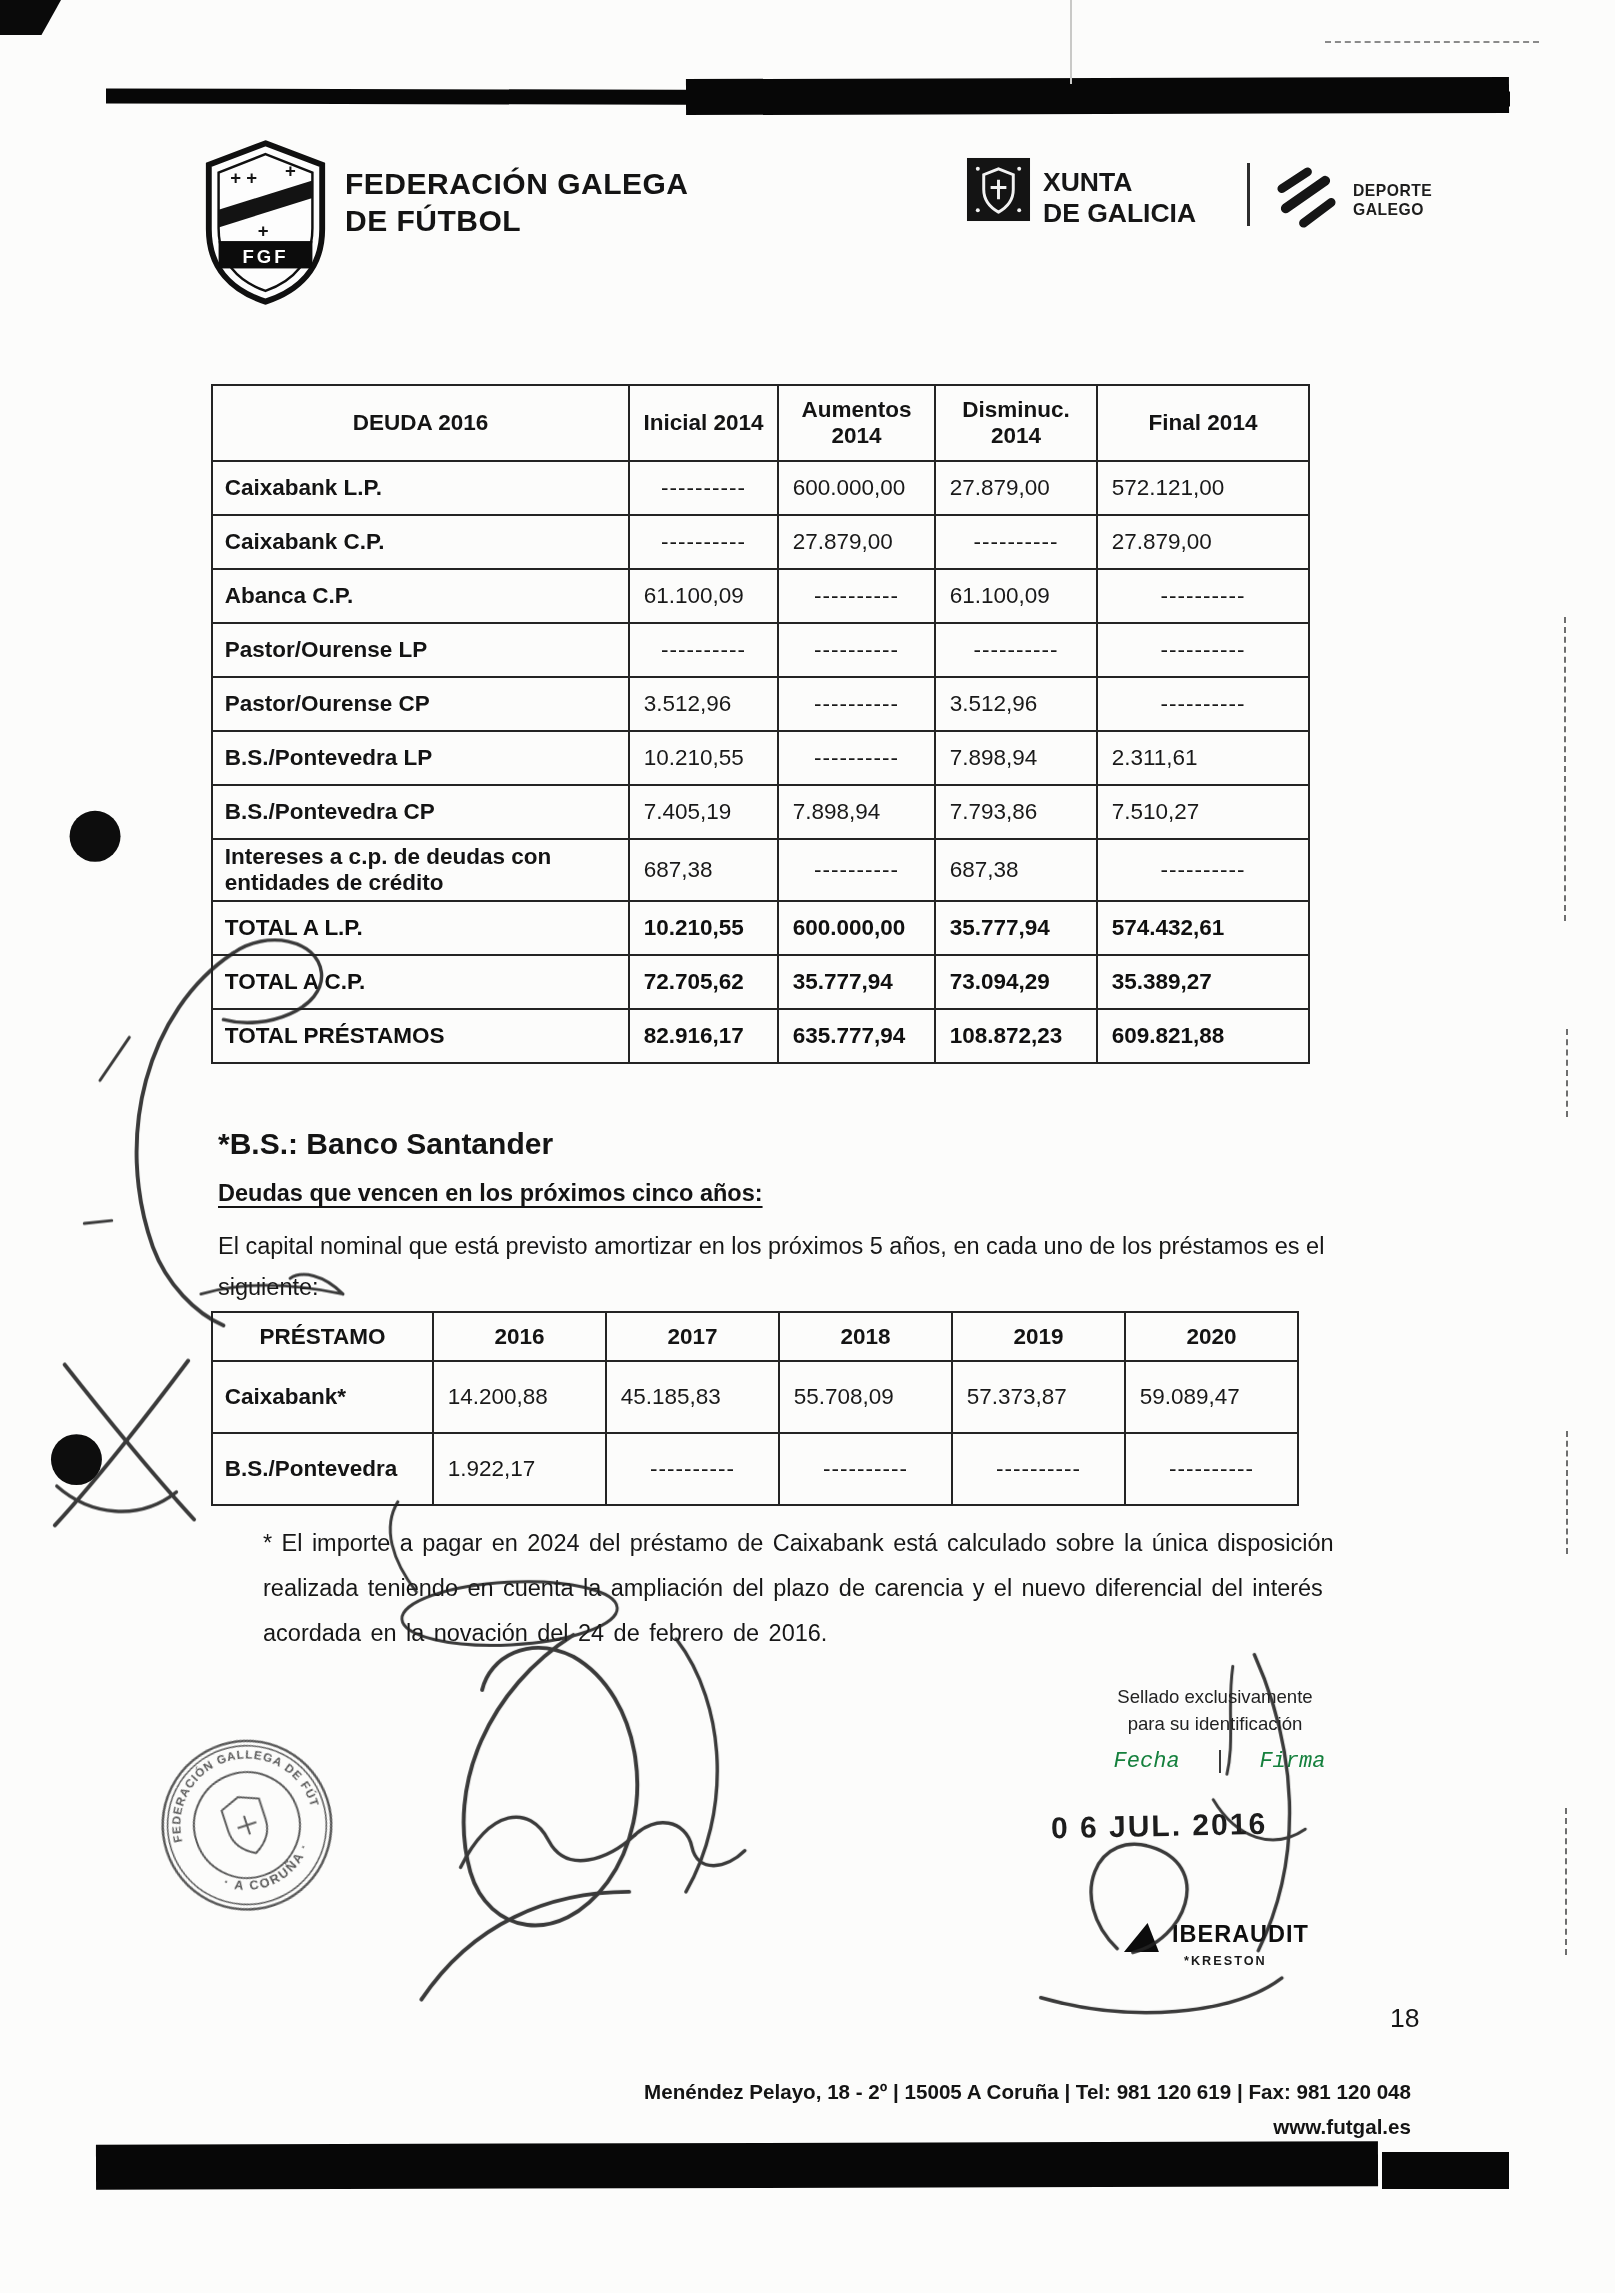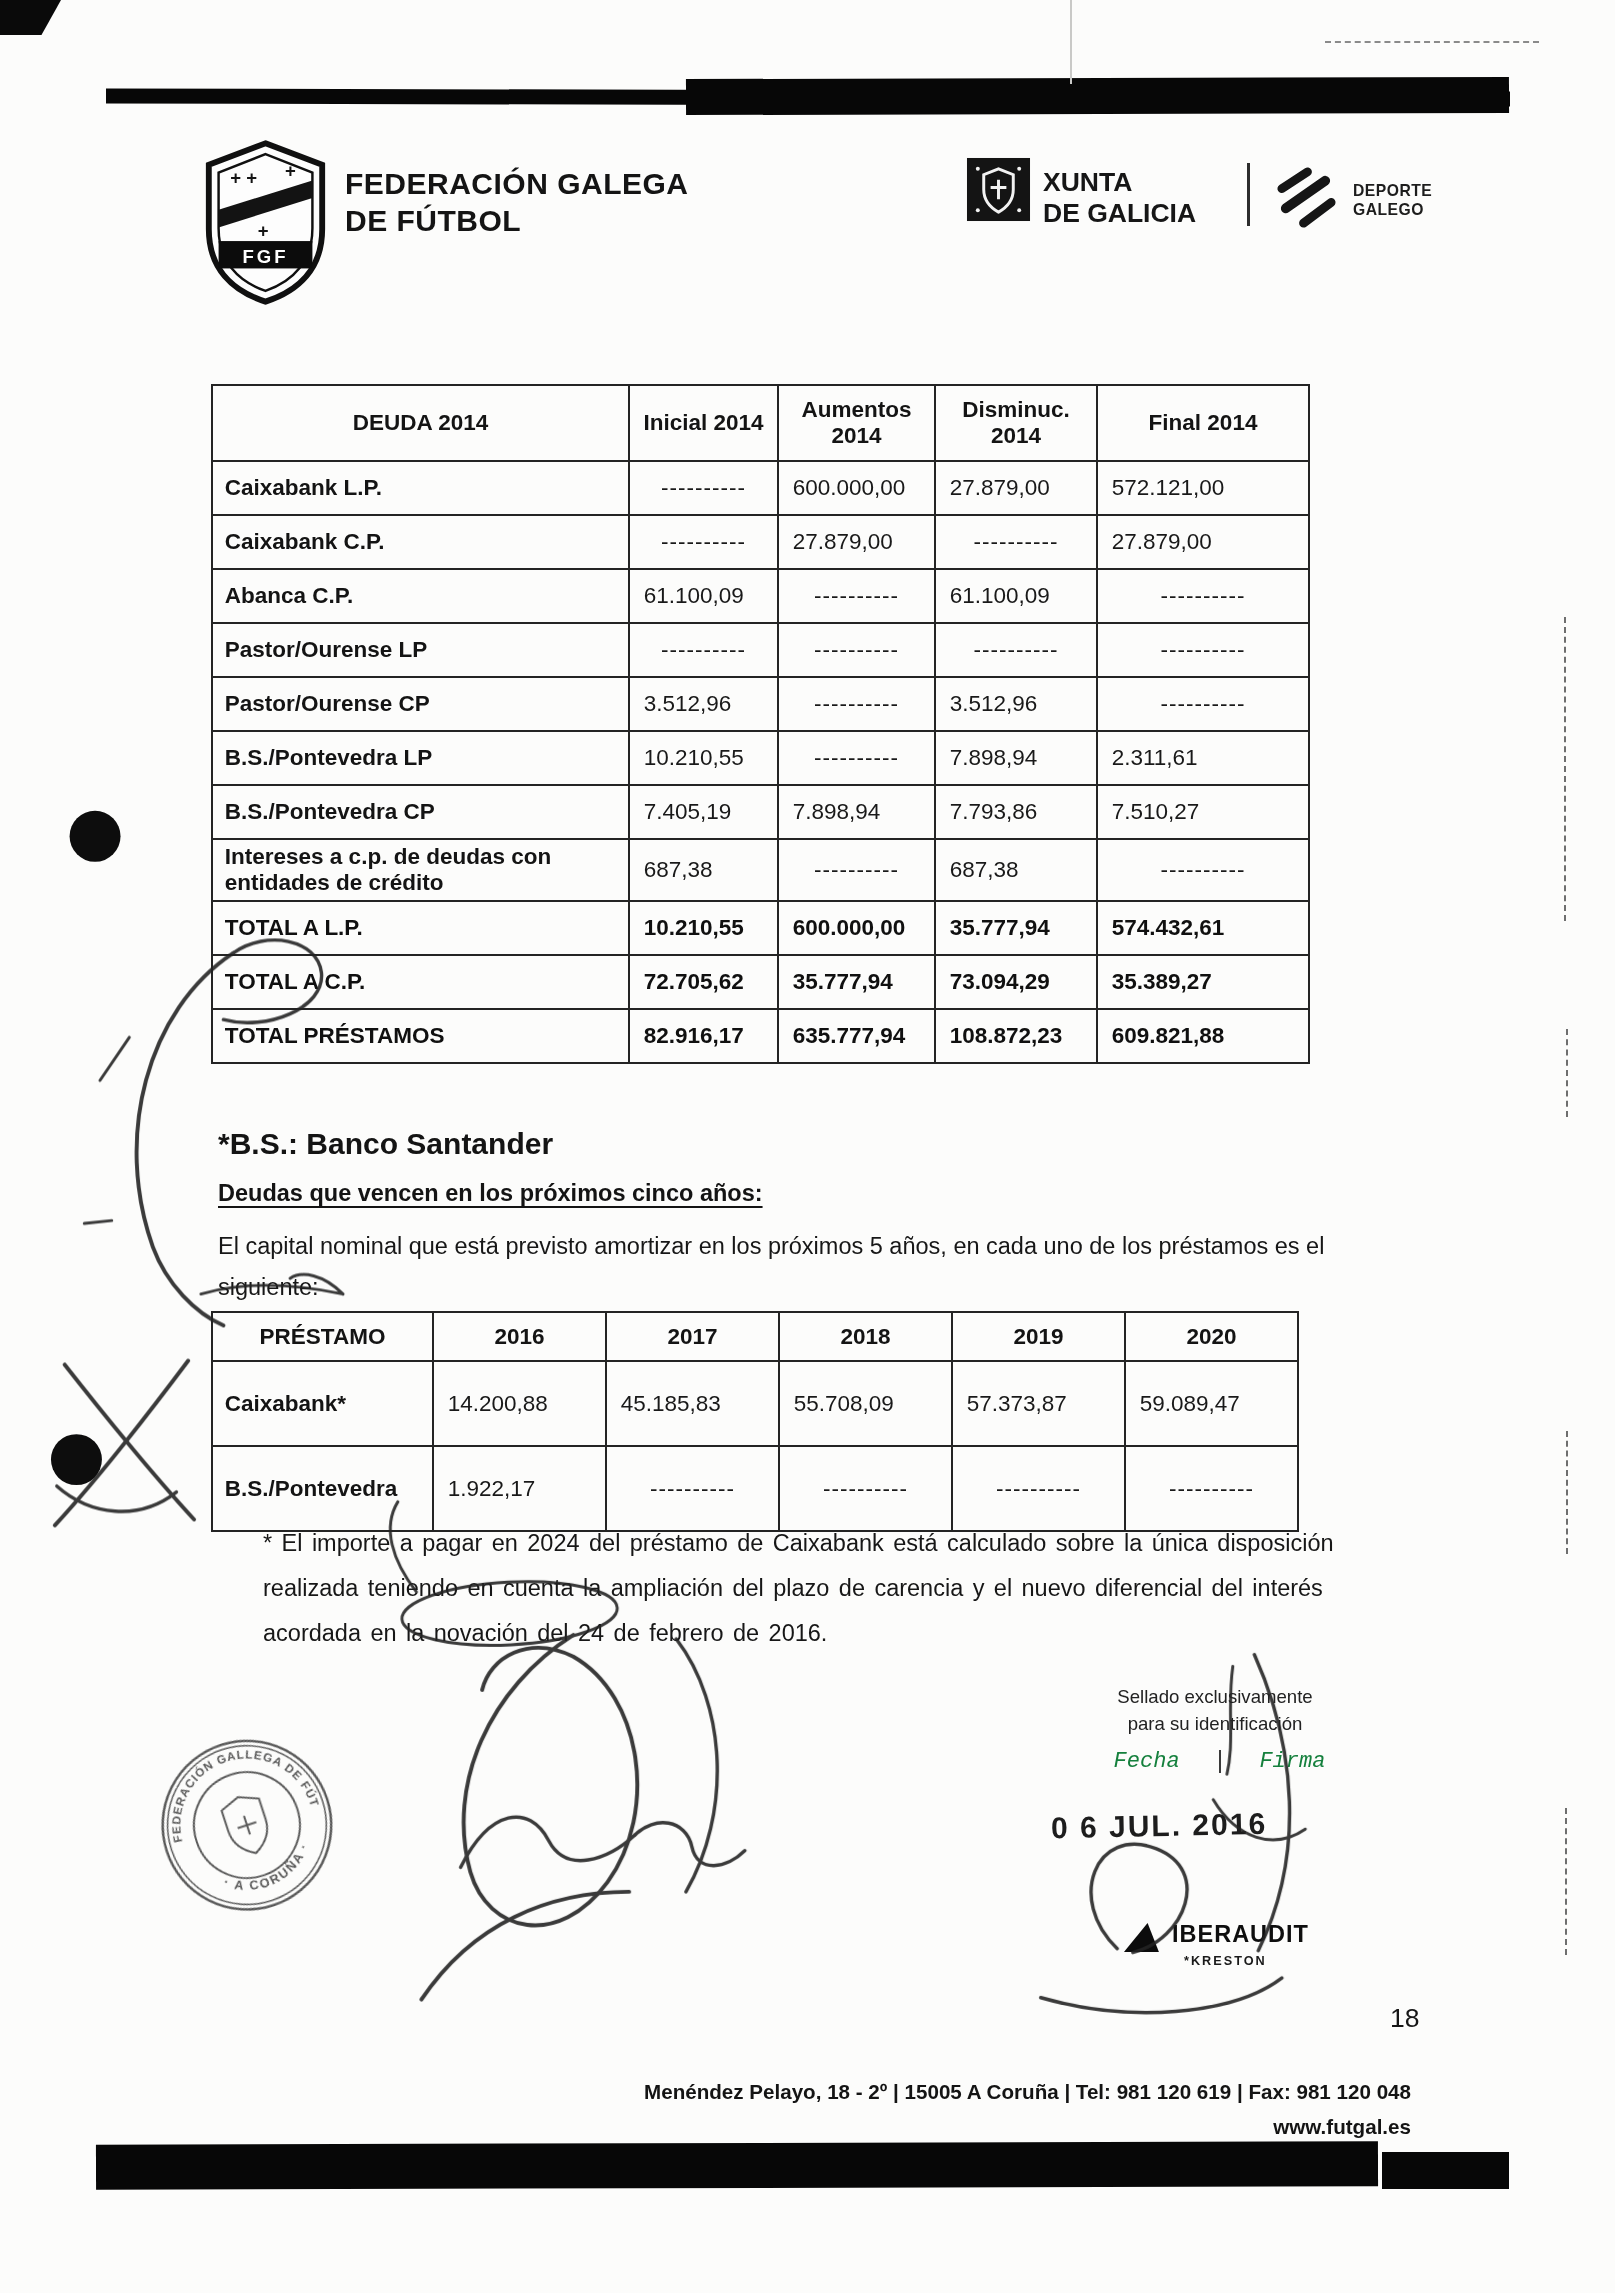--- a/index.html
+++ b/index.html
@@ -39,21 +39,21 @@
   th { font-size:22.5px; font-weight:bold; text-align:center; vertical-align:middle; padding:3.9px 3.9px; color:#141414; }
   .cell-label { font-size:22.5px; font-weight:bold; text-align:left; vertical-align:middle; padding:3.9px 11.8px; color:#141414; }
   .cell-num { font-size:22.5px; font-weight:normal; text-align:left; vertical-align:middle; padding:3.9px 13.7px; color:#191919; }
   .cell-dash { text-align:center; letter-spacing:1px; }
   .row-bold td { font-weight:bold; color:#101010; }
   #debt-table { left:211px; top:384px; width:1096px; }
   #debt-table th { height:76px; }
   #debt-table td { height:54px; }
   #loan-table { left:211px; top:1311px; width:1088px; }
   #loan-table th { height:49px; }
-  #loan-table td { height:85px; }
+  #loan-table td { height:72px; }
 
   
   .note-bs { left:218px; top:1127px; font-size:30px; font-weight:bold; color:#141414; }
   .heading-u { left:218px; top:1180px; font-size:23.5px; font-weight:bold; color:#141414;
                text-decoration:underline; text-underline-offset:4.9px; text-decoration-thickness:2px; }
   .bodyline { font-size:23.5px; color:#171717; white-space:nowrap; }
   #para1 { left:218px; top:1233px; }
   #para2 { left:218px; top:1274px; }
   .footnote { left:263px; top:1521px; width:1147px; font-size:23.5px; color:#171717; line-height:45px; word-spacing:2.9px; }
 
@@ -136,21 +136,21 @@
   <table id="debt-table">
     <colgroup>
       <col style="width:417px">
         <col style="width:149px">
         <col style="width:157px">
       <col style="width:162px">
         <col style="width:212px">
     </colgroup>
     <thead>
       <tr>
-        <th>DEUDA 2014</th>
+        <th>DEUDA 2016</th>
         <th>Inicial 2014</th>
         <th>Aumentos 2014</th>
         <th>Disminuc. 2014</th>
         <th>Final 2014</th>
       </tr>
     </thead>
     <tbody>
         <tr>
           <td class="cell-label">Caixabank L.P.</td>
           <td class="cell-num cell-dash">----------</td>

